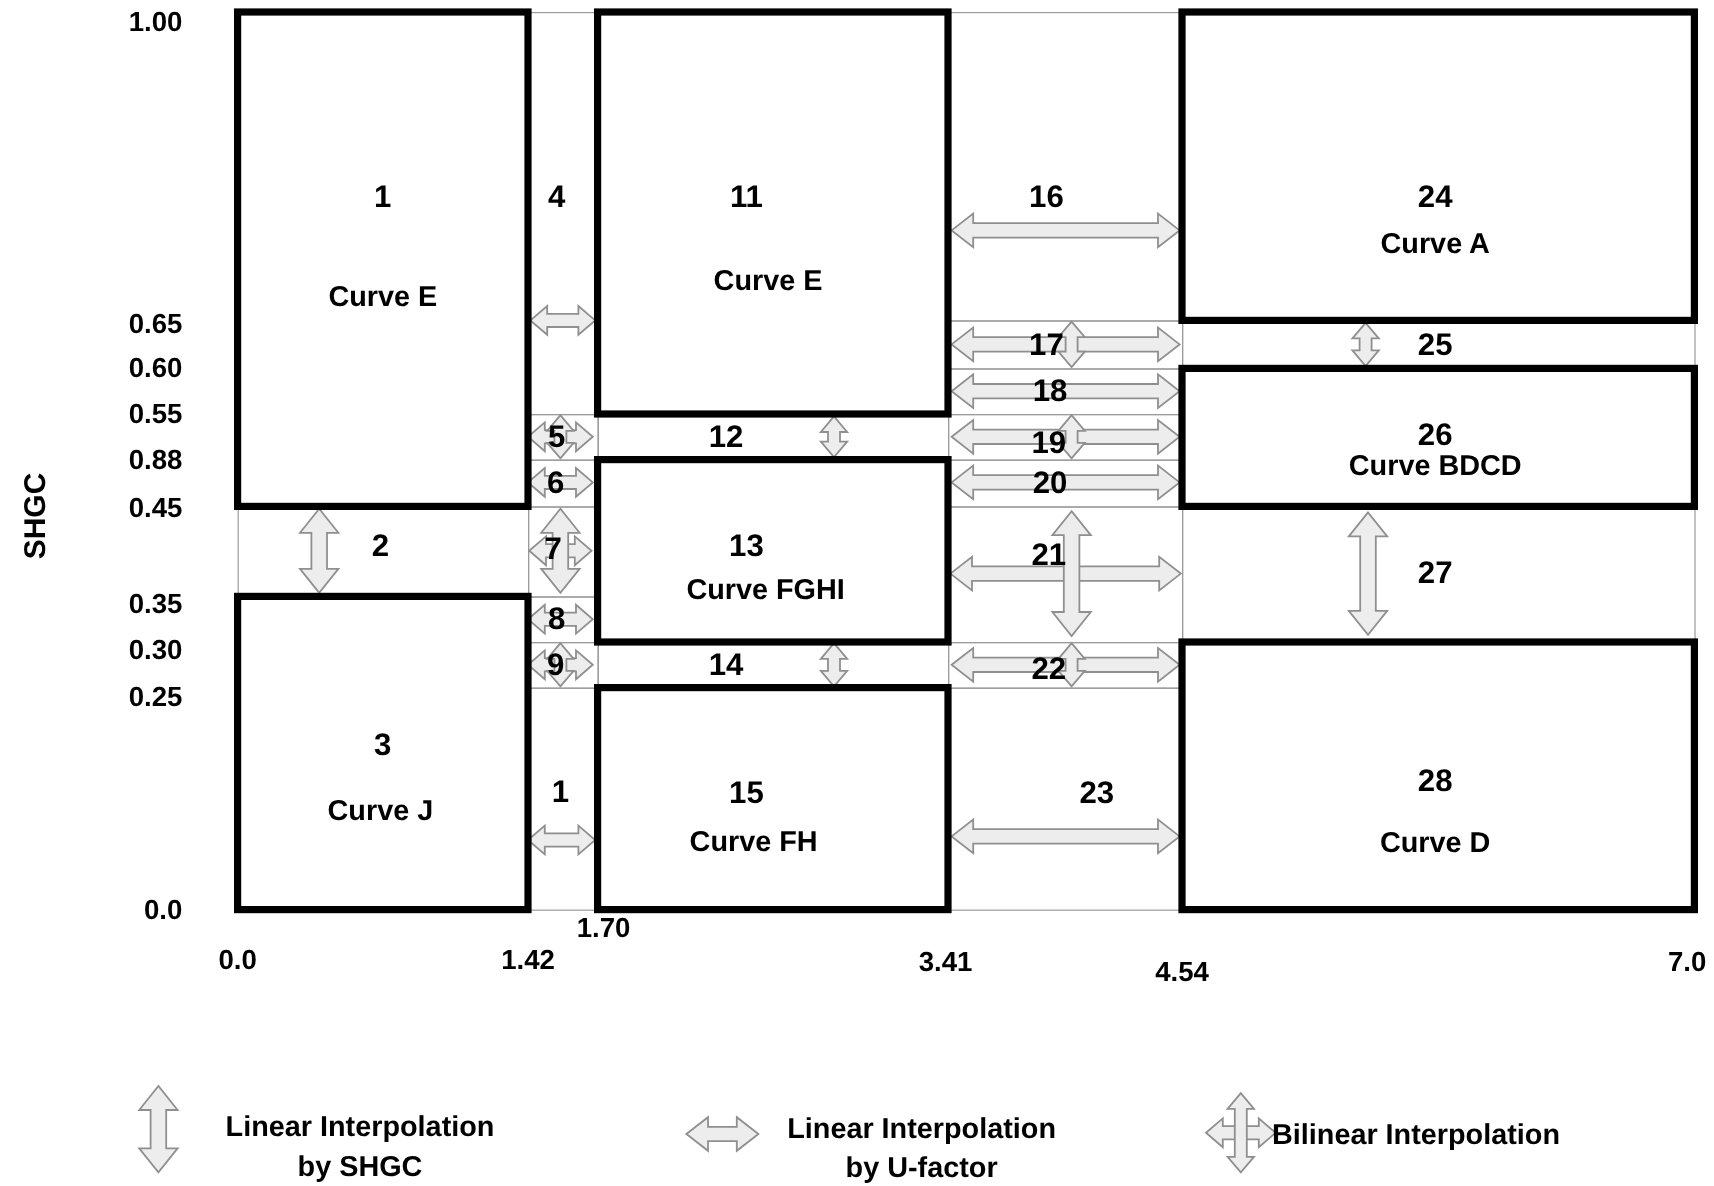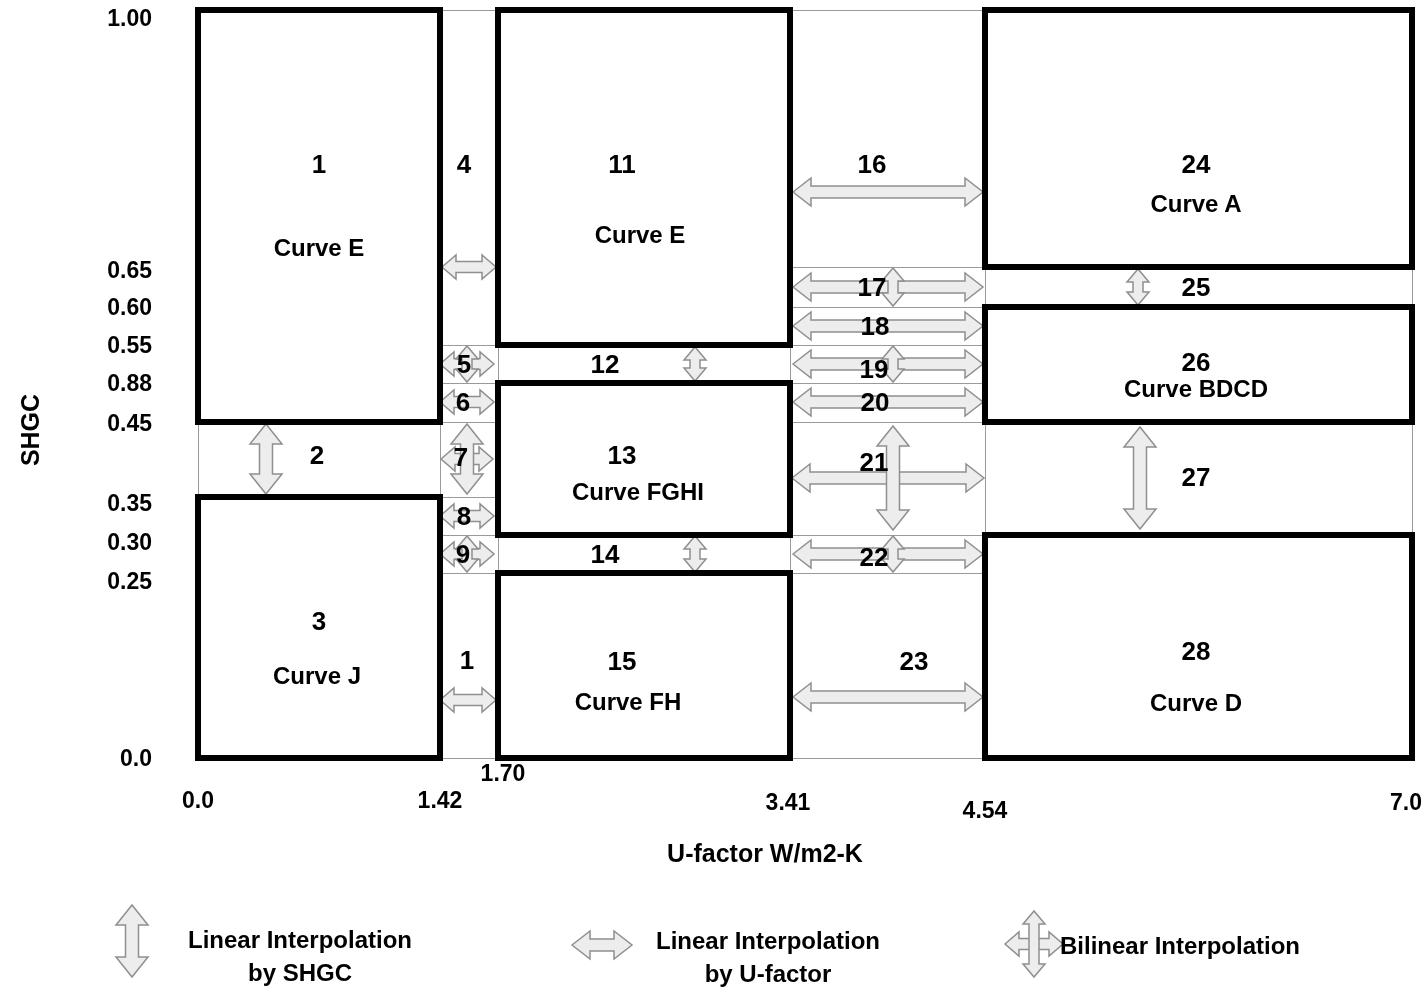--- a/index.html
+++ b/index.html
@@ -50,21 +50,20 @@
       <polygon points="893,536 882,549 888,549 888,559 882,559 893,572 904,559 898,559 898,549 904,549" fill="#ededed" stroke="#8f8f8f" stroke-width="1.5"></polygon>
       <polygon points="793,697 811,683 811,691 965,691 965,683 983,697 965,711 965,703 811,703 811,711" fill="#ededed" stroke="#8f8f8f" stroke-width="1.5"></polygon>
       <polygon points="1138,269 1127,282 1133,282 1133,292 1127,292 1138,305 1149,292 1143,292 1143,282 1149,282" fill="#ededed" stroke="#8f8f8f" stroke-width="1.5"></polygon>
       <polygon points="1140,427 1124,447 1133.5,447 1133.5,509 1124,509 1140,529 1156,509 1146.5,509 1146.5,447 1156,447" fill="#ededed" stroke="#8f8f8f" stroke-width="1.5"></polygon>
       <polygon points="132,905 116,925 125.5,925 125.5,957 116,957 132,977 148,957 138.5,957 138.5,925 148,925" fill="#ededed" stroke="#8f8f8f" stroke-width="1.5"></polygon>
       <polygon points="572,945 590,931 590,939 614,939 614,931 632,945 614,959 614,951 590,951 590,959" fill="#ededed" stroke="#8f8f8f" stroke-width="1.5"></polygon>
       <polygon points="1005,944 1019,932 1019,938.5 1049,938.5 1049,932 1063,944 1049,956 1049,949.5 1019,949.5 1019,956" fill="#ededed" stroke="#8f8f8f" stroke-width="1.5"></polygon>
       <polygon points="1034,911 1023,924 1029,924 1029,964 1023,964 1034,977 1045,964 1039,964 1039,924 1045,924" fill="#ededed" stroke="#8f8f8f" stroke-width="1.5"></polygon>
     </svg>
   <div class="axis-title rot" id="y-axis-title" style="left: 30px; top: 430px;">SHGC</div>
-  <div class="axis-title" id="x-axis-title" style="left: 765px; top: 853px;">U-factor W/m2-K</div>
 <div class="band" style="left: 198px; top: 422px; width: 243px; height: 76px; border-color: rgb(154, 154, 154);"></div>
     <div class="band" style="left: 440px; top: 10px; width: 59px; height: 336px; border-color: rgb(154, 154, 154);"></div>
     <div class="band" style="left: 440px; top: 345px; width: 59px; height: 39px; border-color: rgb(154, 154, 154);"></div>
     <div class="band" style="left: 440px; top: 383px; width: 59px; height: 40px; border-color: rgb(154, 154, 154);"></div>
     <div class="band" style="left: 440px; top: 422px; width: 59px; height: 76px; border-color: rgb(154, 154, 154);"></div>
     <div class="band" style="left: 440px; top: 497px; width: 59px; height: 39px; border-color: rgb(154, 154, 154);"></div>
     <div class="band" style="left: 440px; top: 535px; width: 59px; height: 39px; border-color: rgb(154, 154, 154);"></div>
     <div class="band" style="left: 440px; top: 573px; width: 59px; height: 186px; border-color: rgb(154, 154, 154);"></div>
     <div class="band" style="left: 498px; top: 345px; width: 293px; height: 39px; border-color: rgb(154, 154, 154);"></div>
     <div class="band" style="left: 498px; top: 535px; width: 293px; height: 39px; border-color: rgb(154, 154, 154);"></div>

